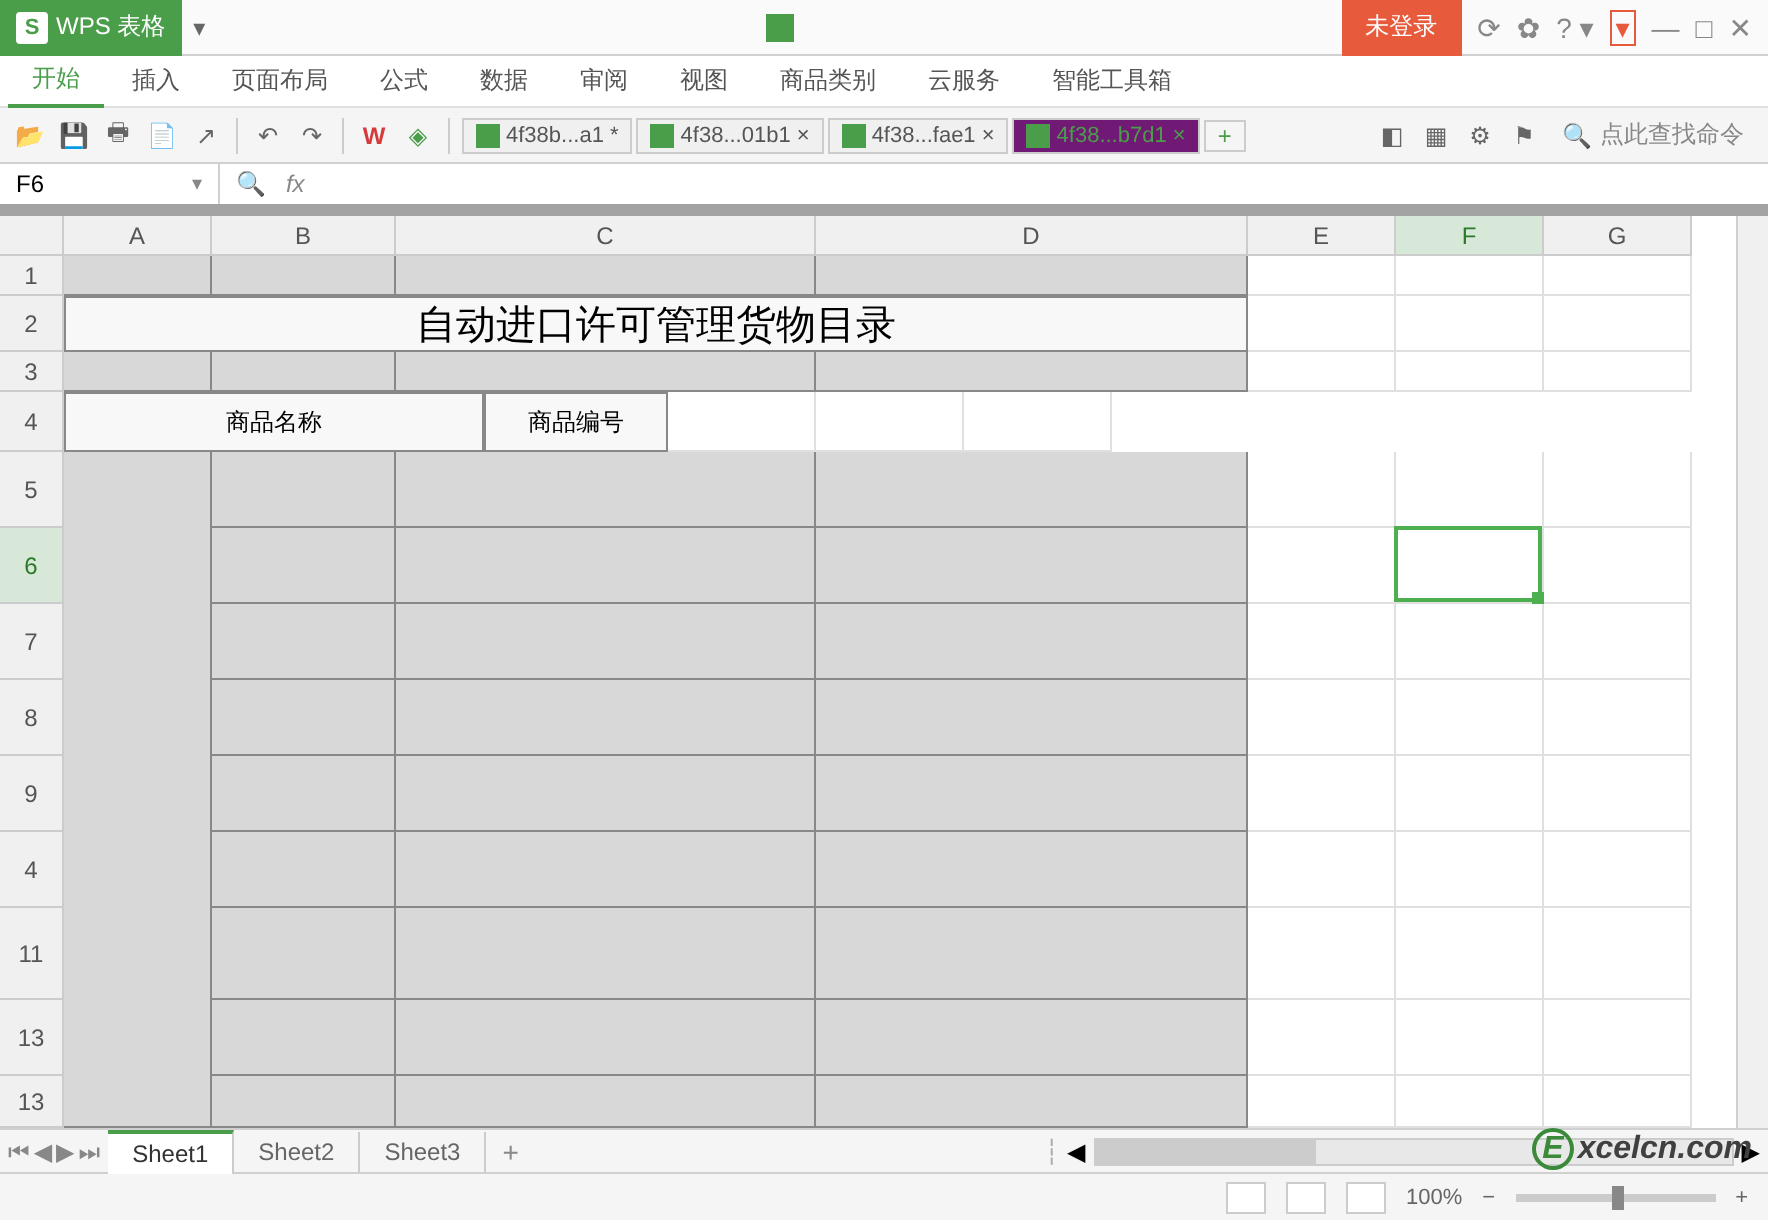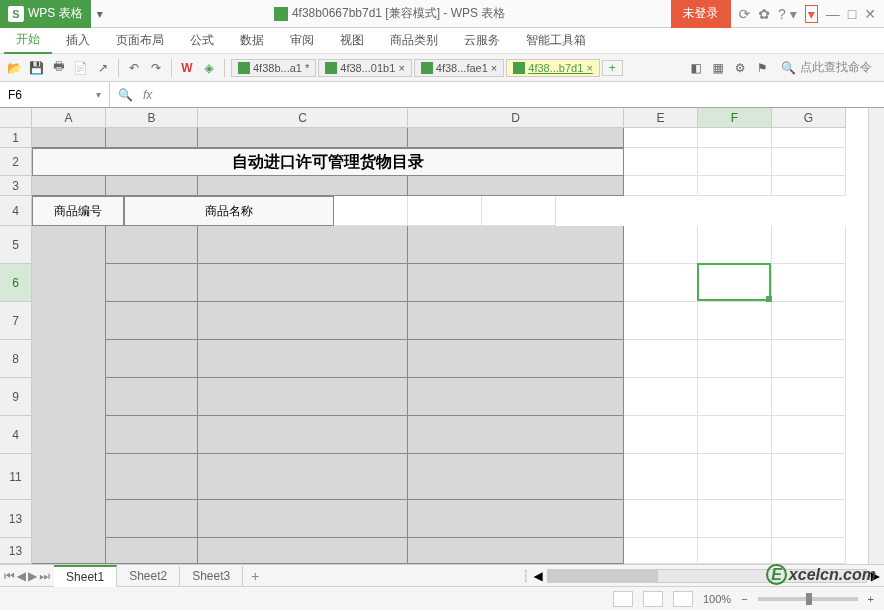--- a/index.html
+++ b/index.html
@@ -17,44 +17,44 @@
 
     .menubar { height: 26px; background: #fff; display: flex; align-items: center; padding: 0 4px; gap: 2px; border-bottom: 1px solid #e0e0e0; }
     .menubar .tab { padding: 4px 12px; color: #555; cursor: pointer; }
     .menubar .tab.active { color: #4a9e4a; border-bottom: 2px solid #4a9e4a; }
 
     .toolbar { height: 28px; background: #f5f5f5; display: flex; align-items: center; padding: 0 6px; gap: 4px; border-bottom: 1px solid #d0d0d0; }
     .tb-icon { width: 18px; height: 18px; display: inline-flex; align-items: center; justify-content: center; color: #666; cursor: pointer; }
     .tb-sep { width: 1px; height: 18px; background: #ccc; margin: 0 2px; }
     .doc-tabs { display: flex; align-items: center; gap: 2px; flex: 1; }
     .doc-tab { display: flex; align-items: center; padding: 2px 6px; border: 1px solid #ccc; background: #f0f0f0; font-size: 11px; color: #555; gap: 3px; }
-    .doc-tab.active { background: #fef9c3; color: #4a9e4a; text-decoration: underline; }
+    .doc-tab.active { background: #701a75; color: #4a9e4a; }
     .doc-tab .dt-icon { width: 12px; height: 12px; background: #4a9e4a; }
     .search-box { display: flex; align-items: center; gap: 4px; color: #888; padding: 0 6px; }
 
-    .formula-bar { height: 26px; background: #fff; display: flex; align-items: center; border-bottom: 1px solid #a3a3a3; }
+    .formula-bar { height: 26px; background: #fff; display: flex; align-items: center; border-bottom: 6px solid #a3a3a3; }
     .name-box { width: 110px; border-right: 1px solid #d0d0d0; padding: 0 8px; display: flex; align-items: center; justify-content: space-between; height: 100%; }
     .name-box .drop { color: #888; font-size: 10px; }
     .fx-area { display: flex; align-items: center; padding: 0 8px; gap: 10px; color: #888; }
     .fx-label { font-style: italic; }
 
     .sheet-area { position: relative; height: 456px; background: #fff; }
     .corner { position: absolute; left: 0; top: 0; width: 32px; height: 20px; background: #f0f0f0; border-right: 1px solid #ccc; border-bottom: 1px solid #ccc; }
     .col-headers { position: absolute; left: 32px; top: 0; height: 20px; display: flex; }
     .col-h { background: #f0f0f0; border-right: 1px solid #ccc; border-bottom: 1px solid #ccc; text-align: center; line-height: 20px; color: #555; }
     .col-h.sel { background: #d8e8d8; color: #2a7a2a; }
     .row-headers { position: absolute; left: 0; top: 20px; width: 32px; }
     .row-h { background: #f0f0f0; border-right: 1px solid #ccc; border-bottom: 1px solid #ccc; text-align: center; color: #555; }
     .row-h.sel { background: #d8e8d8; color: #2a7a2a; }
     .grid { position: absolute; left: 32px; top: 20px; }
     .grow { display: flex; }
     .cell { border-right: 1px solid #e0e0e0; border-bottom: 1px solid #e0e0e0; background: #fff; display: flex; align-items: center; justify-content: center; }
     .cell.shaded { background: #d8d8d8; border-right: 1px solid #888; border-bottom: 1px solid #888; }
     .cell.header-top { background: #f8f8f8; border: 1px solid #888; }
-    .title-cell { font-weight: bold; font-size: 16px; font-family: SimSun, serif; }
+    .title-cell { font-weight: normal; font-size: 20px; font-family: SimSun, serif; }
     .active-cell { position: absolute; border: 2px solid #4caf50; pointer-events: none; }
     .active-handle { position: absolute; width: 6px; height: 6px; background: #4caf50; right: -3px; bottom: -3px; }
     .vscroll-gutter { position: absolute; right: 0; top: 0; width: 16px; height: 100%; background: #f0f0f0; border-left: 1px solid #d0d0d0; }
 
     .sheet-tabs { height: 22px; background: #f5f5f5; display: flex; align-items: center; border-top: 1px solid #d0d0d0; }
     .nav-arrows { display: flex; padding: 0 4px; gap: 2px; color: #888; }
     .sheet-tab { padding: 3px 12px; border-right: 1px solid #ccc; color: #666; cursor: pointer; }
     .sheet-tab.active { background: #fff; color: #333; border-top: 2px solid #4a9e4a; }
     .add-sheet { padding: 0 8px; color: #888; font-size: 14px; cursor: pointer; }
     .hscroll { flex: 1; display: flex; align-items: center; justify-content: flex-end; padding: 0 4px; gap: 4px; }
@@ -74,21 +74,20 @@
 <body>
 
 <div class="titlebar">
   <div class="app-badge">
     <span class="s-icon">S</span>
     <span>WPS 表格</span>
   </div>
   <span class="title-drop">▾</span>
   <div class="title-center">
     <span class="doc-icon"></span>
-    <span>4f38b0667bb7d1 [兼容模式] - WPS 表格</span>
   </div>
   <div class="login-btn">未登录</div>
   <div class="title-right">
     <span>⟳</span>
     <span>✿</span>
     <span>? ▾</span>
     <span style="color:#e85a3c;border:1px solid #e85a3c;padding:0 2px;">▾</span>
     <span>—</span>
     <span>□</span>
     <span>✕</span>
@@ -207,22 +206,22 @@
       <div class="grow">
         <div class="cell shaded" style="width: 74px; height: 20px;"></div>
         <div class="cell shaded" style="width: 92px; height: 20px;"></div>
         <div class="cell shaded" style="width: 210px; height: 20px;"></div>
         <div class="cell shaded" style="width: 216px; height: 20px;"></div>
         <div class="cell" style="width: 74px; height: 20px;"></div>
         <div class="cell" style="width: 74px; height: 20px;"></div>
         <div class="cell" style="width: 74px; height: 20px;"></div>
       </div>
       <div class="grow">
+        <div class="cell header-top" style="width: 210px; height: 30px;">商品名称</div>
         <div class="cell header-top" style="width: 92px; height: 30px;">商品编号</div>
-        <div class="cell header-top" style="width: 210px; height: 30px;">商品名称</div>
         <div class="cell" style="width: 74px; height: 30px;"></div>
         <div class="cell" style="width: 74px; height: 30px;"></div>
         <div class="cell" style="width: 74px; height: 30px;"></div>
       </div>
       <div class="grow">
         <div class="cell shaded" style="width: 74px; height: 38px; border-bottom: 0px solid rgb(136, 136, 136);"></div>
         <div class="cell shaded" style="width: 92px; height: 38px;"></div>
         <div class="cell shaded" style="width: 210px; height: 38px;"></div>
         <div class="cell shaded" style="width: 216px; height: 38px;"></div>
         <div class="cell" style="width: 74px; height: 38px;"></div>

